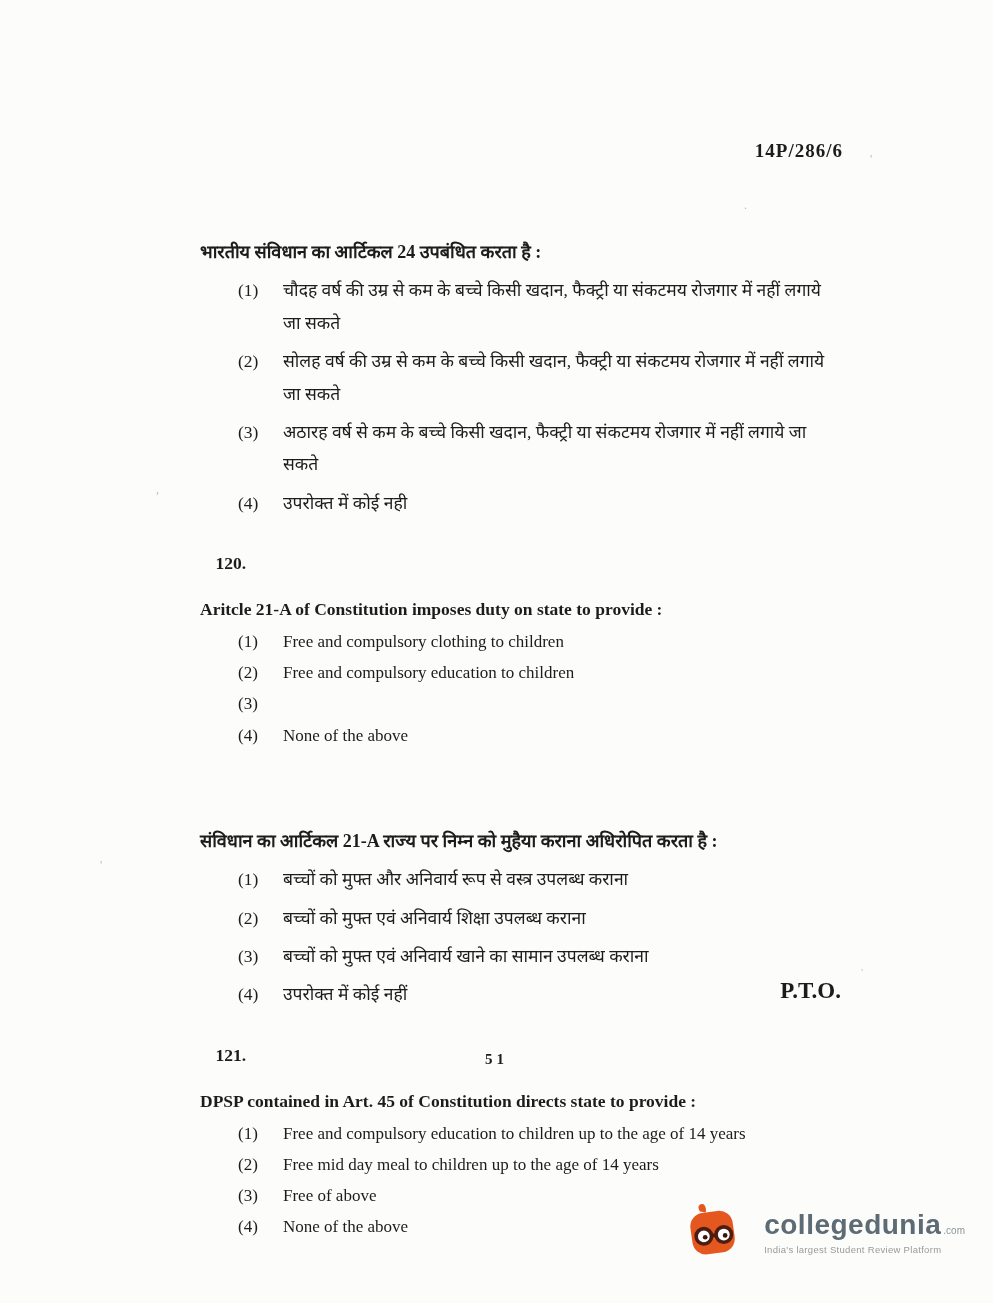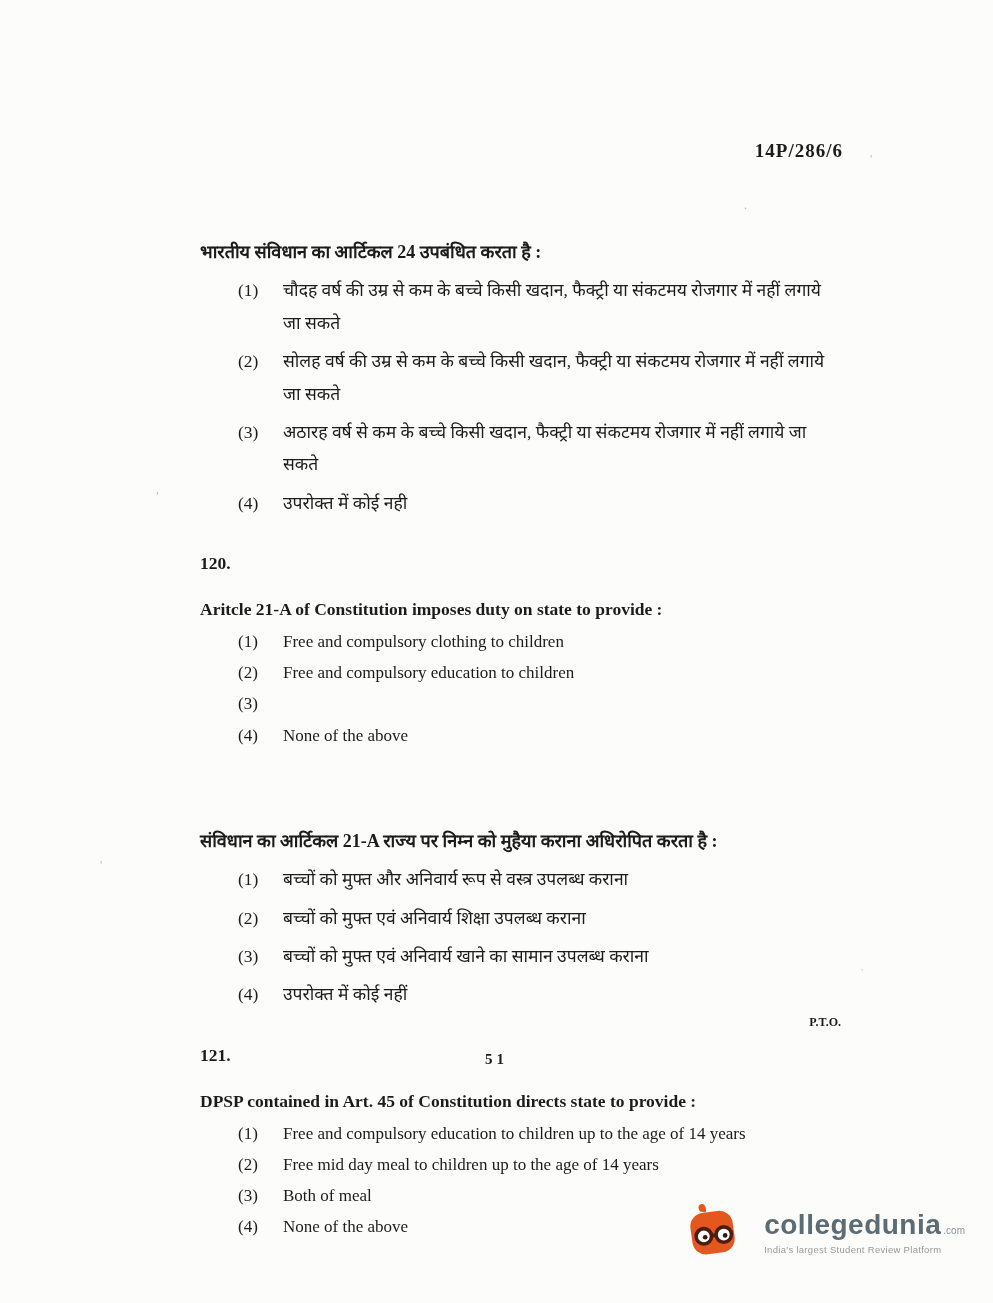--- a/index.html
+++ b/index.html
@@ -33,20 +33,21 @@
     width: 658px;
   }
   .block { margin-bottom: 30px; }
   .stem-row { display: flex; flex-direction: column; }
   .qnum {
     flex: 0 0 46px;
     width: 46px;
     font-weight: bold;
     font-size: 17.5px;
     line-height: 1.6;
+    text-align: right;
   }
   .stem {
     font-size: 17.5px;
     font-weight: bold;
     line-height: 1.6;
     max-width: 600px;
   }
   .hindi .stem { font-size: 18px; line-height: 1.8; }
   .options { margin-top: 5px; }
   .opt { display: flex; padding-left: 38px; margin: 4px 0; }
@@ -69,23 +70,23 @@
     position: absolute;
     top: 1051px;
     left: 50%;
     transform: translateX(-50%);
     font-size: 15px;
     font-weight: bold;
     letter-spacing: 4px;
   }
   .footer-pto {
     position: absolute;
-    top: 1015px;
+    top: 978px;
     right: 152px;
-    font-size: 12px;
+    font-size: 23px;
     font-weight: bold;
   }
 
   .brand {
     position: absolute;
     right: 28px;
     bottom: 40px;
     display: flex;
     align-items: center;
     gap: 23px;
@@ -211,21 +212,21 @@
         <div class="opt">
           <div class="opt-label">(1)</div>
           <div class="opt-text">Free and compulsory education to children up to the age of 14 years</div>
         </div>
         <div class="opt">
           <div class="opt-label">(2)</div>
           <div class="opt-text">Free mid day meal to children up to the age of 14 years</div>
         </div>
         <div class="opt">
           <div class="opt-label">(3)</div>
-          <div class="opt-text">Both of meal</div>
+          <div class="opt-text">Free of above</div>
         </div>
         <div class="opt">
           <div class="opt-label">(4)</div>
           <div class="opt-text">None of the above</div>
         </div>
       </div>
     </section>
 
   </div>
 

